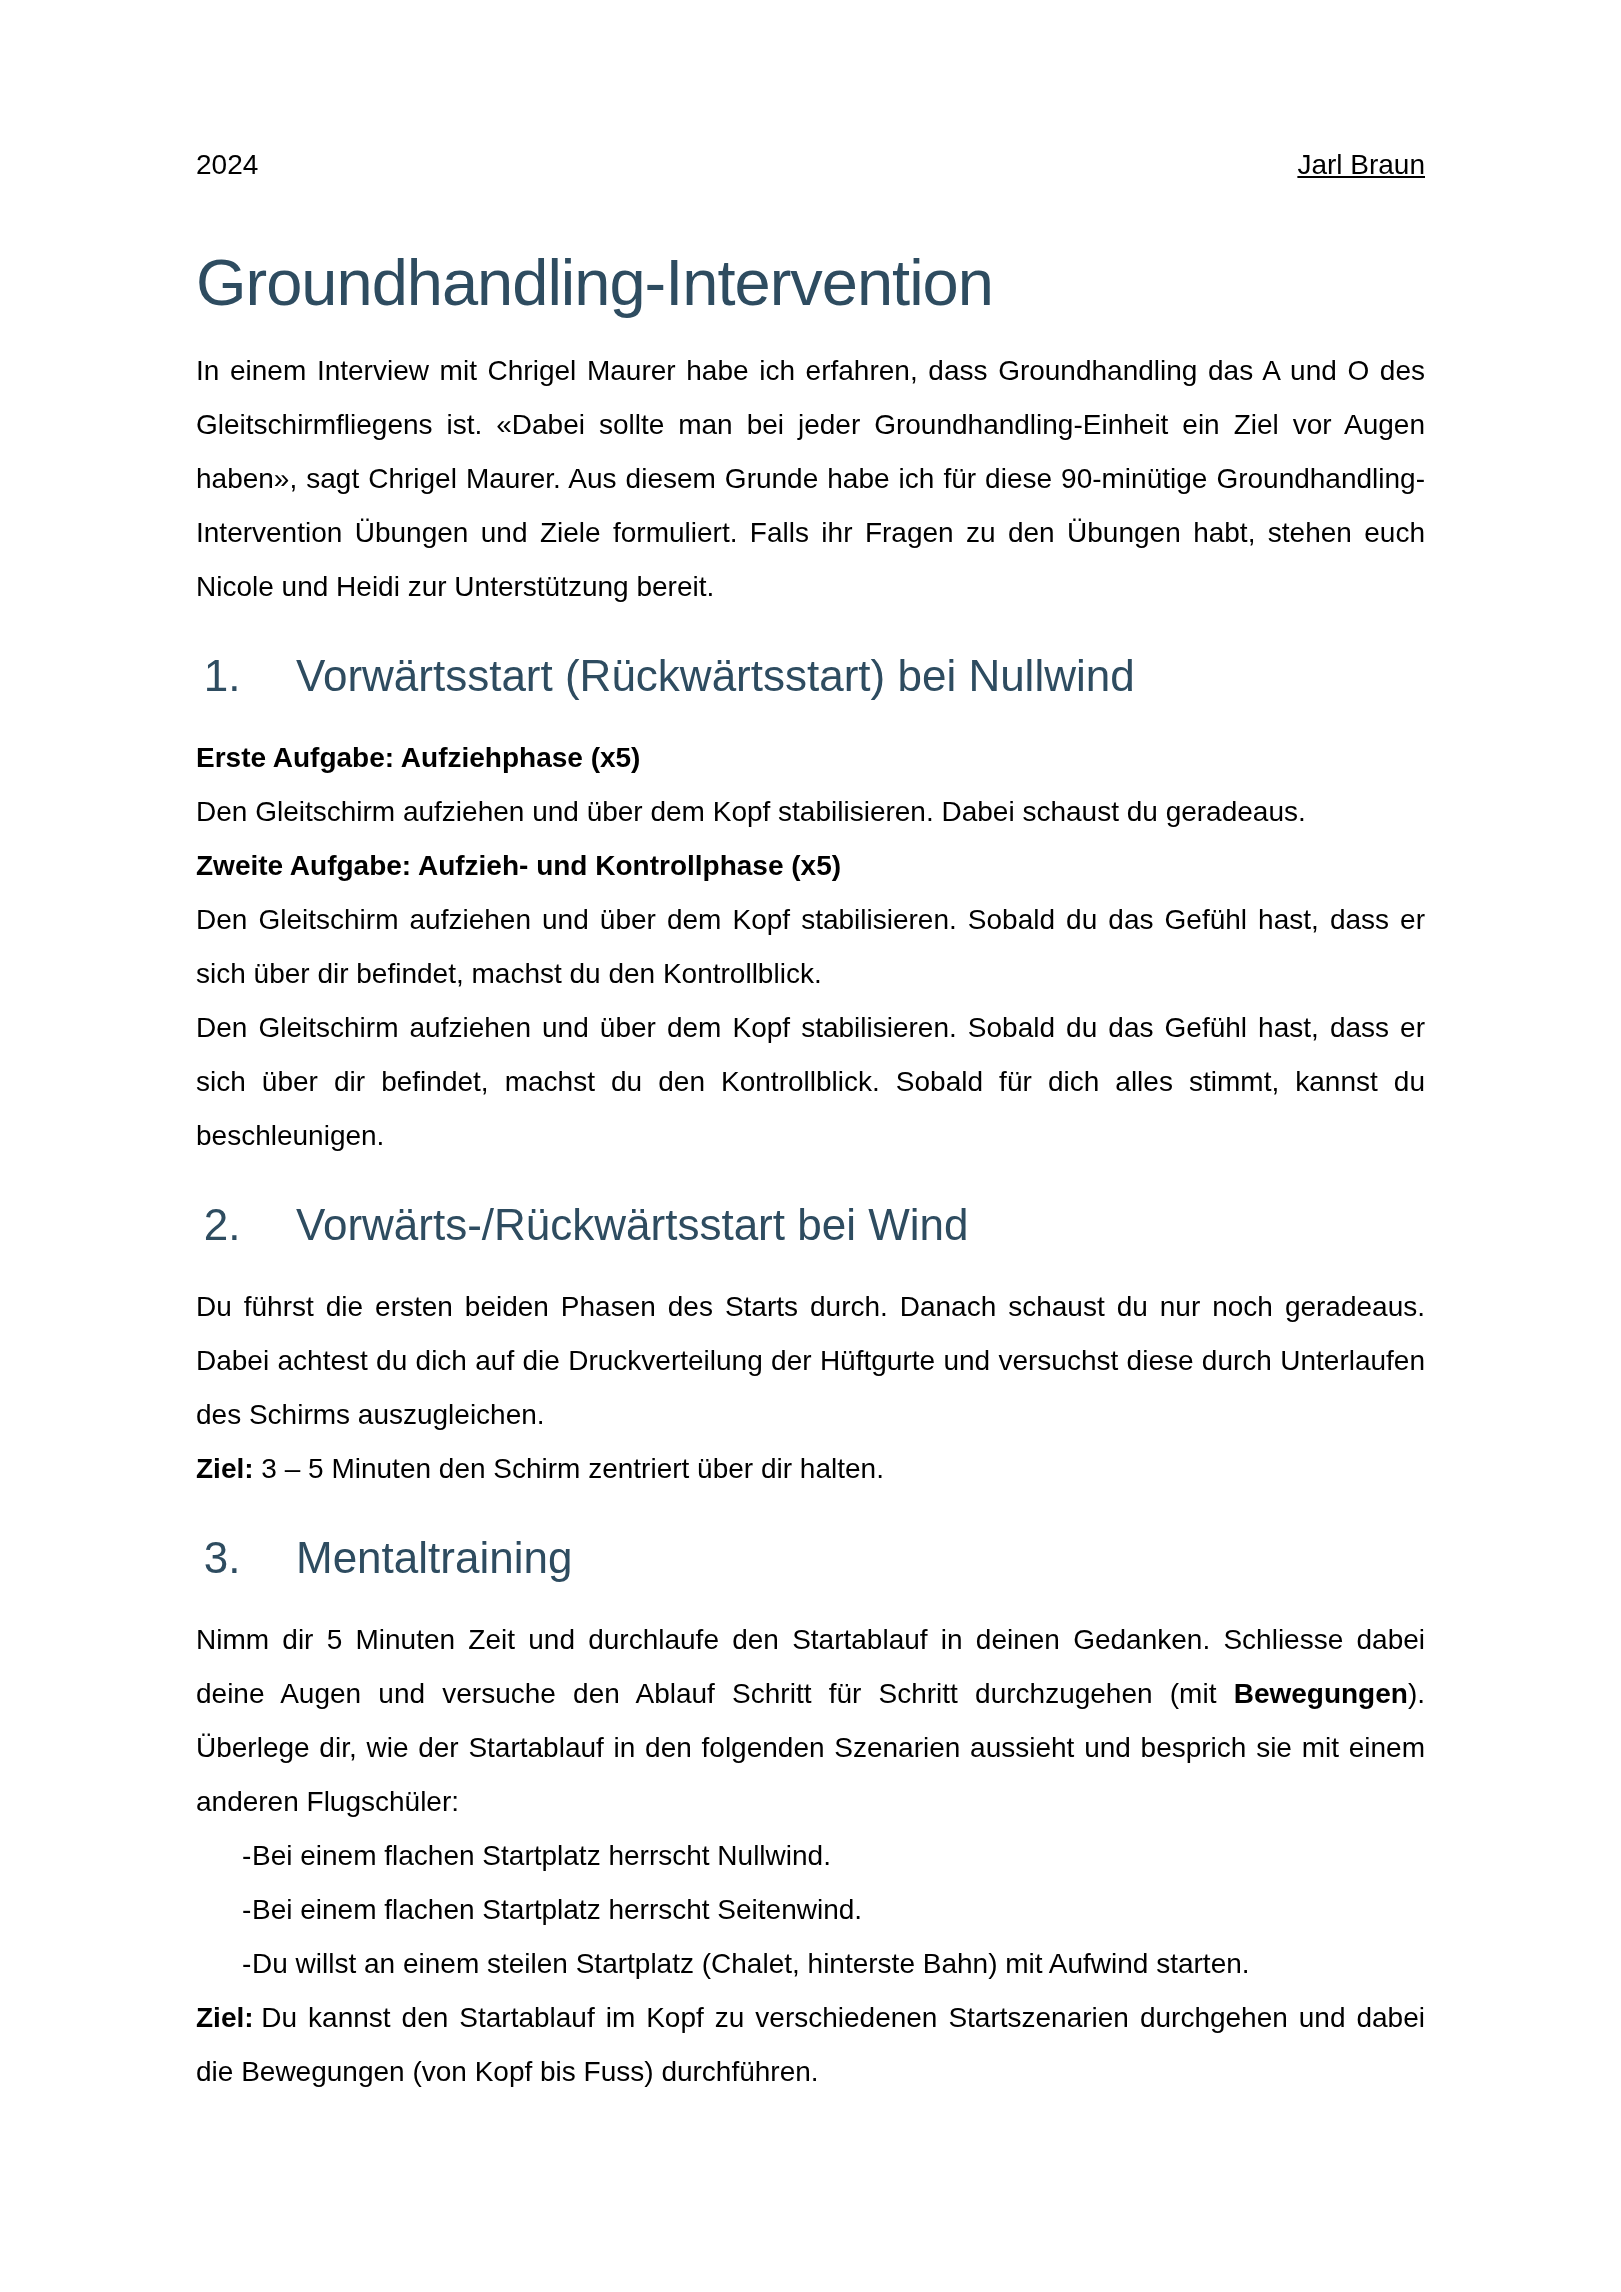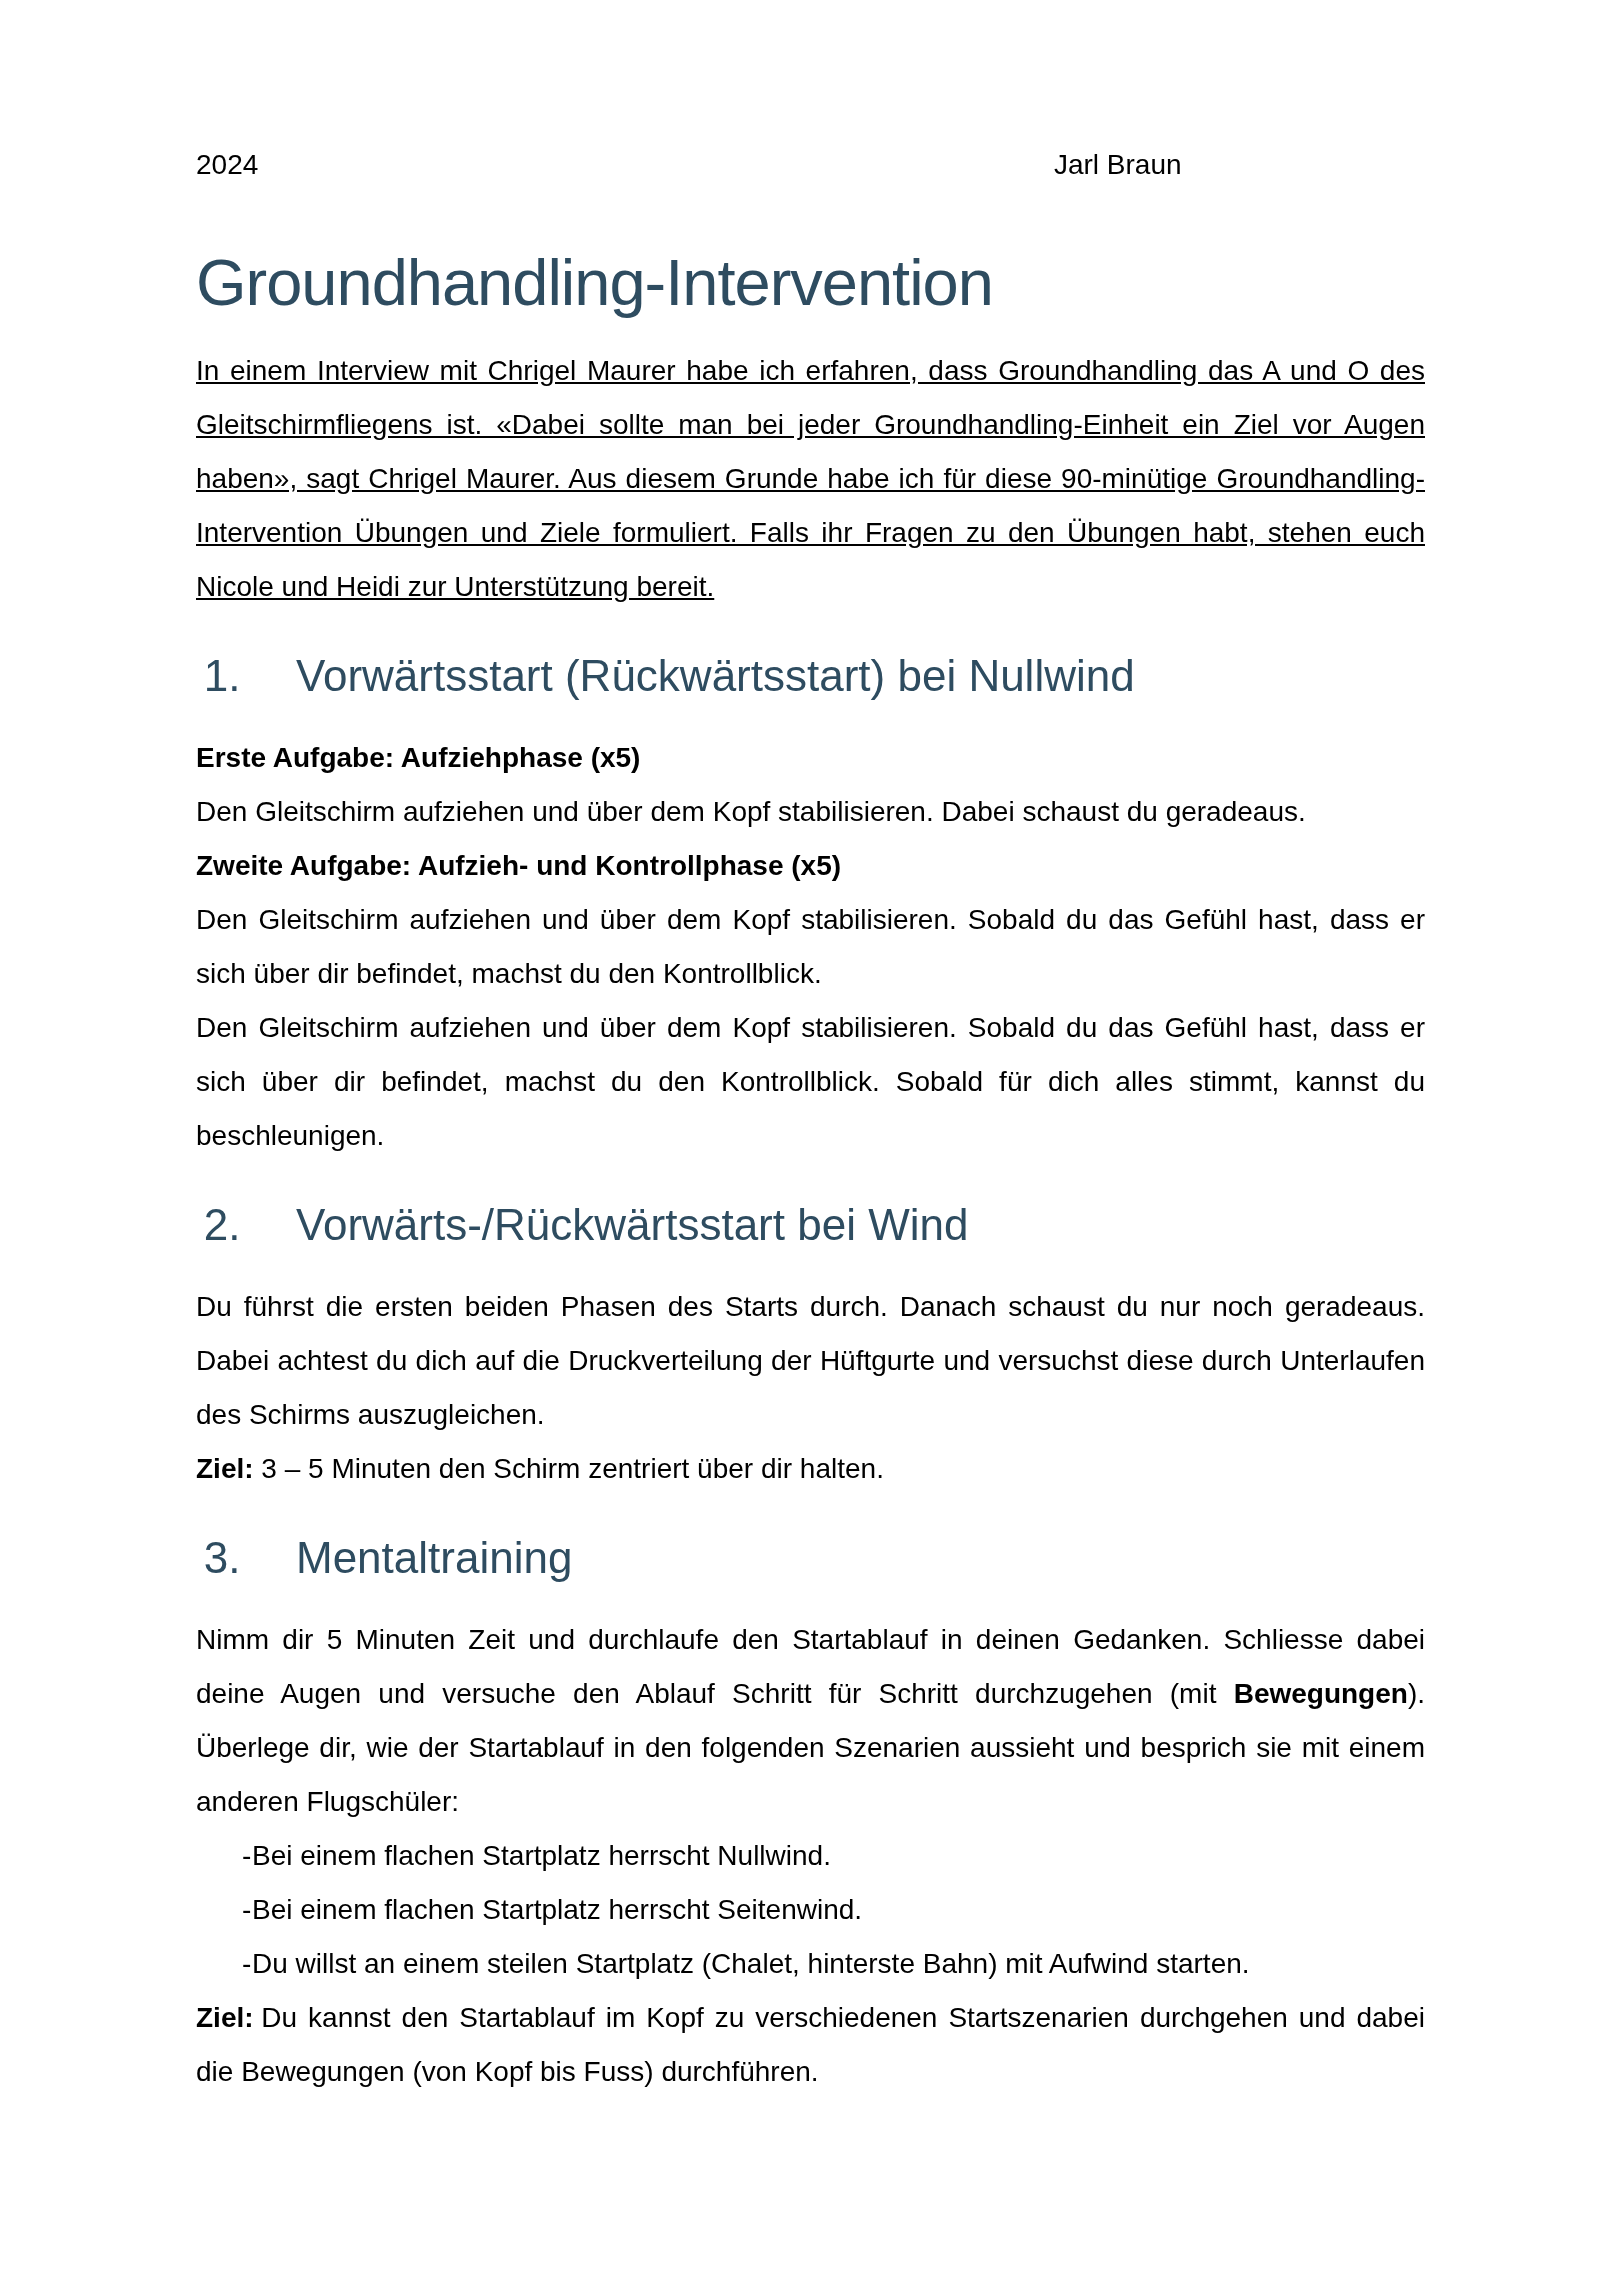--- a/index.html
+++ b/index.html
@@ -16,36 +16,36 @@
     overflow: hidden;
   }
   .doc-header {
     display: flex;
     align-items: baseline;
     font-size: 28px;
     line-height: 35px;
   }
   .doc-header .h-left   { flex: 1; text-align: left; }
   .doc-header .h-center { flex: 1.4; text-align: center; }
-  .doc-header .h-right  { flex: 1; text-align: center; }
+  .doc-header .h-right  { flex: 1; text-align: right; text-decoration: underline; }
   .title {
     margin-top: 65px;
     font-size: 65px;
     line-height: 71px;
     font-weight: 400;
     letter-spacing: -1px;
     color: var(--heading);
   }
   .body {
     font-size: 28px;
     line-height: 54px;
     color: var(--text);
   }
   .just { text-align: justify; }
-  .intro { margin-top: 25.5px; text-decoration: underline; }
+  .intro { margin-top: 25.5px; }
   .section-heading {
     display: flex;
     align-items: baseline;
     margin-top: 35px;
     margin-bottom: 29px;
     font-size: 44px;
     line-height: 53px;
     font-weight: 400;
     color: var(--heading);
   }

